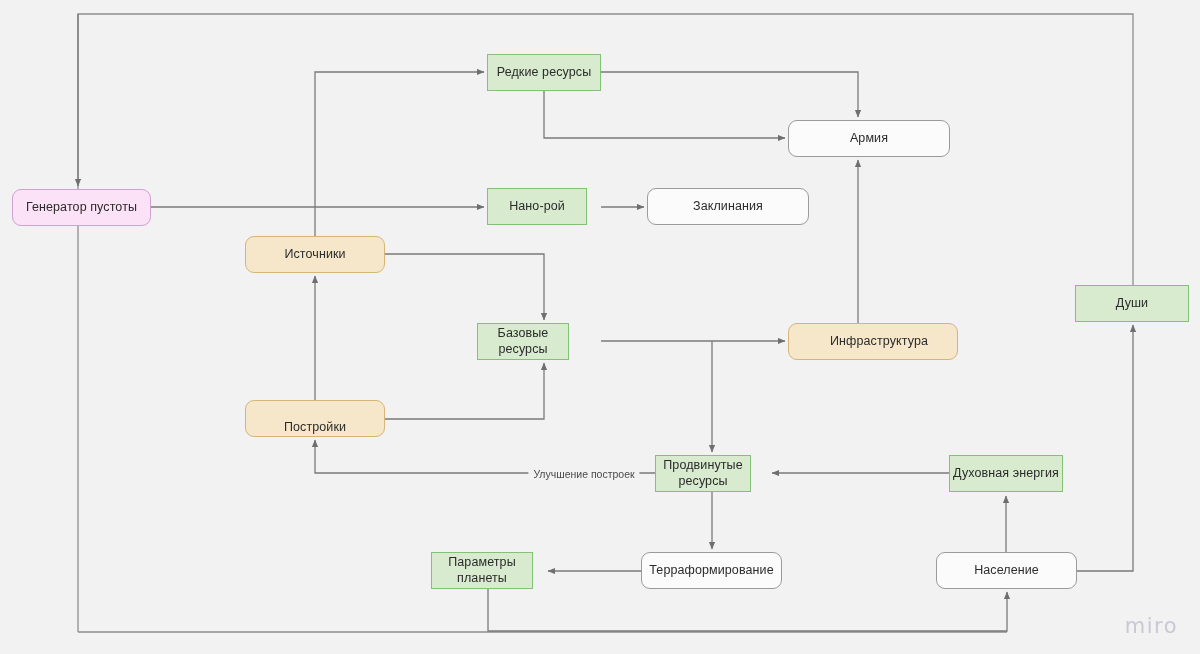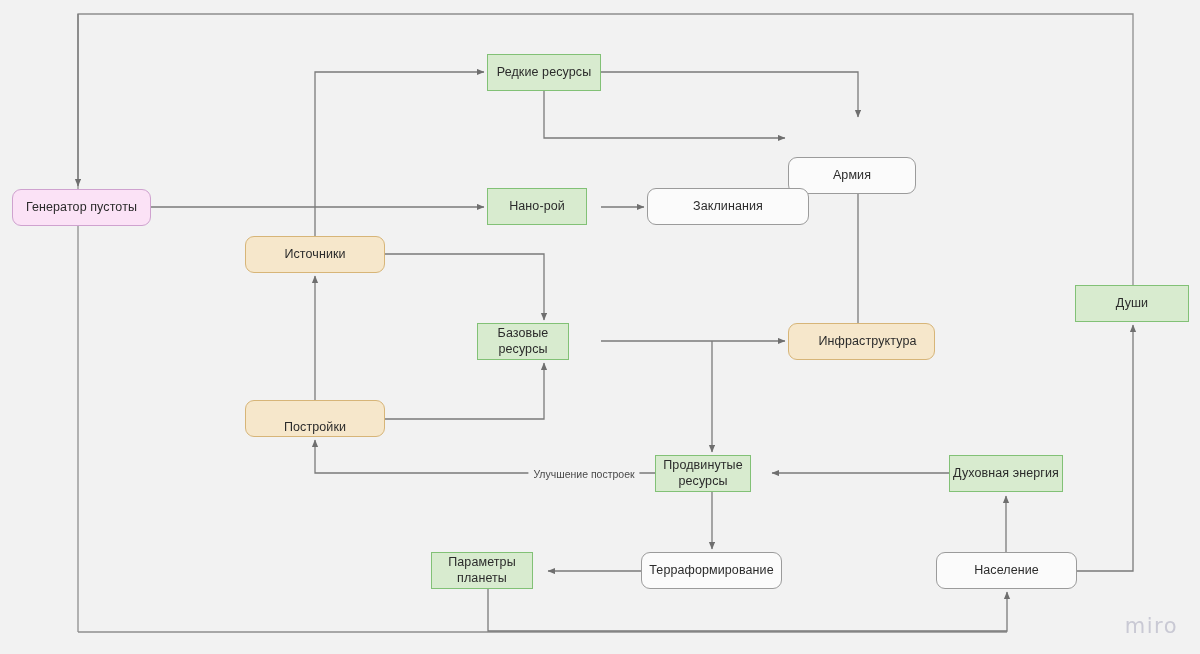--- a/index.html
+++ b/index.html
@@ -100,39 +100,39 @@
     </g>
   </svg>
 
   <div id="nodes">
       <div class="node pill pink" style="left: 12px; top: 189px; width: 139px; height: 37px;">
         <span>Генератор пустоты</span>
       </div>
       <div class="node rect" style="left: 487px; top: 54px; width: 114px; height: 37px;">
         <span>Редкие ресурсы</span>
       </div>
-      <div class="node pill white" style="left: 788px; top: 120px; width: 128px; height: 37px; margin-top: 37px;">
+      <div class="node pill white" style="left: 788px; top: 120px; width: 162px; height: 37px;">
         <span>Армия</span>
       </div>
       <div class="node rect" style="left: 487px; top: 188px; width: 100px; height: 37px;">
         <span>Нано-рой</span>
       </div>
       <div class="node pill white" style="left: 647px; top: 188px; width: 162px; height: 37px;">
         <span>Заклинания</span>
       </div>
       <div class="node pill tan" style="left: 245px; top: 236px; width: 140px; height: 37px;">
         <span>Источники</span>
       </div>
       <div class="node rect" style="left: 1075px; top: 285px; width: 114px; height: 37px;">
         <span>Души</span>
       </div>
       <div class="node rect" style="left: 477px; top: 323px; width: 92px; height: 37px;">
         <span>Базовые ресурсы</span>
       </div>
-      <div class="node pill tan" style="left: 788px; top: 323px; width: 147px; height: 37px; padding-left: 12px;">
+      <div class="node pill tan" style="left: 788px; top: 323px; width: 170px; height: 37px; padding-left: 12px;">
         <span>Инфраструктура</span>
       </div>
       <div class="node pill tan" style="left: 245px; top: 400px; width: 140px; height: 37px; align-items: flex-end;">
         <span>Постройки</span>
       </div>
       <div class="node rect" style="left: 655px; top: 455px; width: 96px; height: 37px;">
         <span>Продвинутые ресурсы</span>
       </div>
       <div class="node rect" style="left: 949px; top: 455px; width: 114px; height: 37px;">
         <span>Духовная энергия</span>

